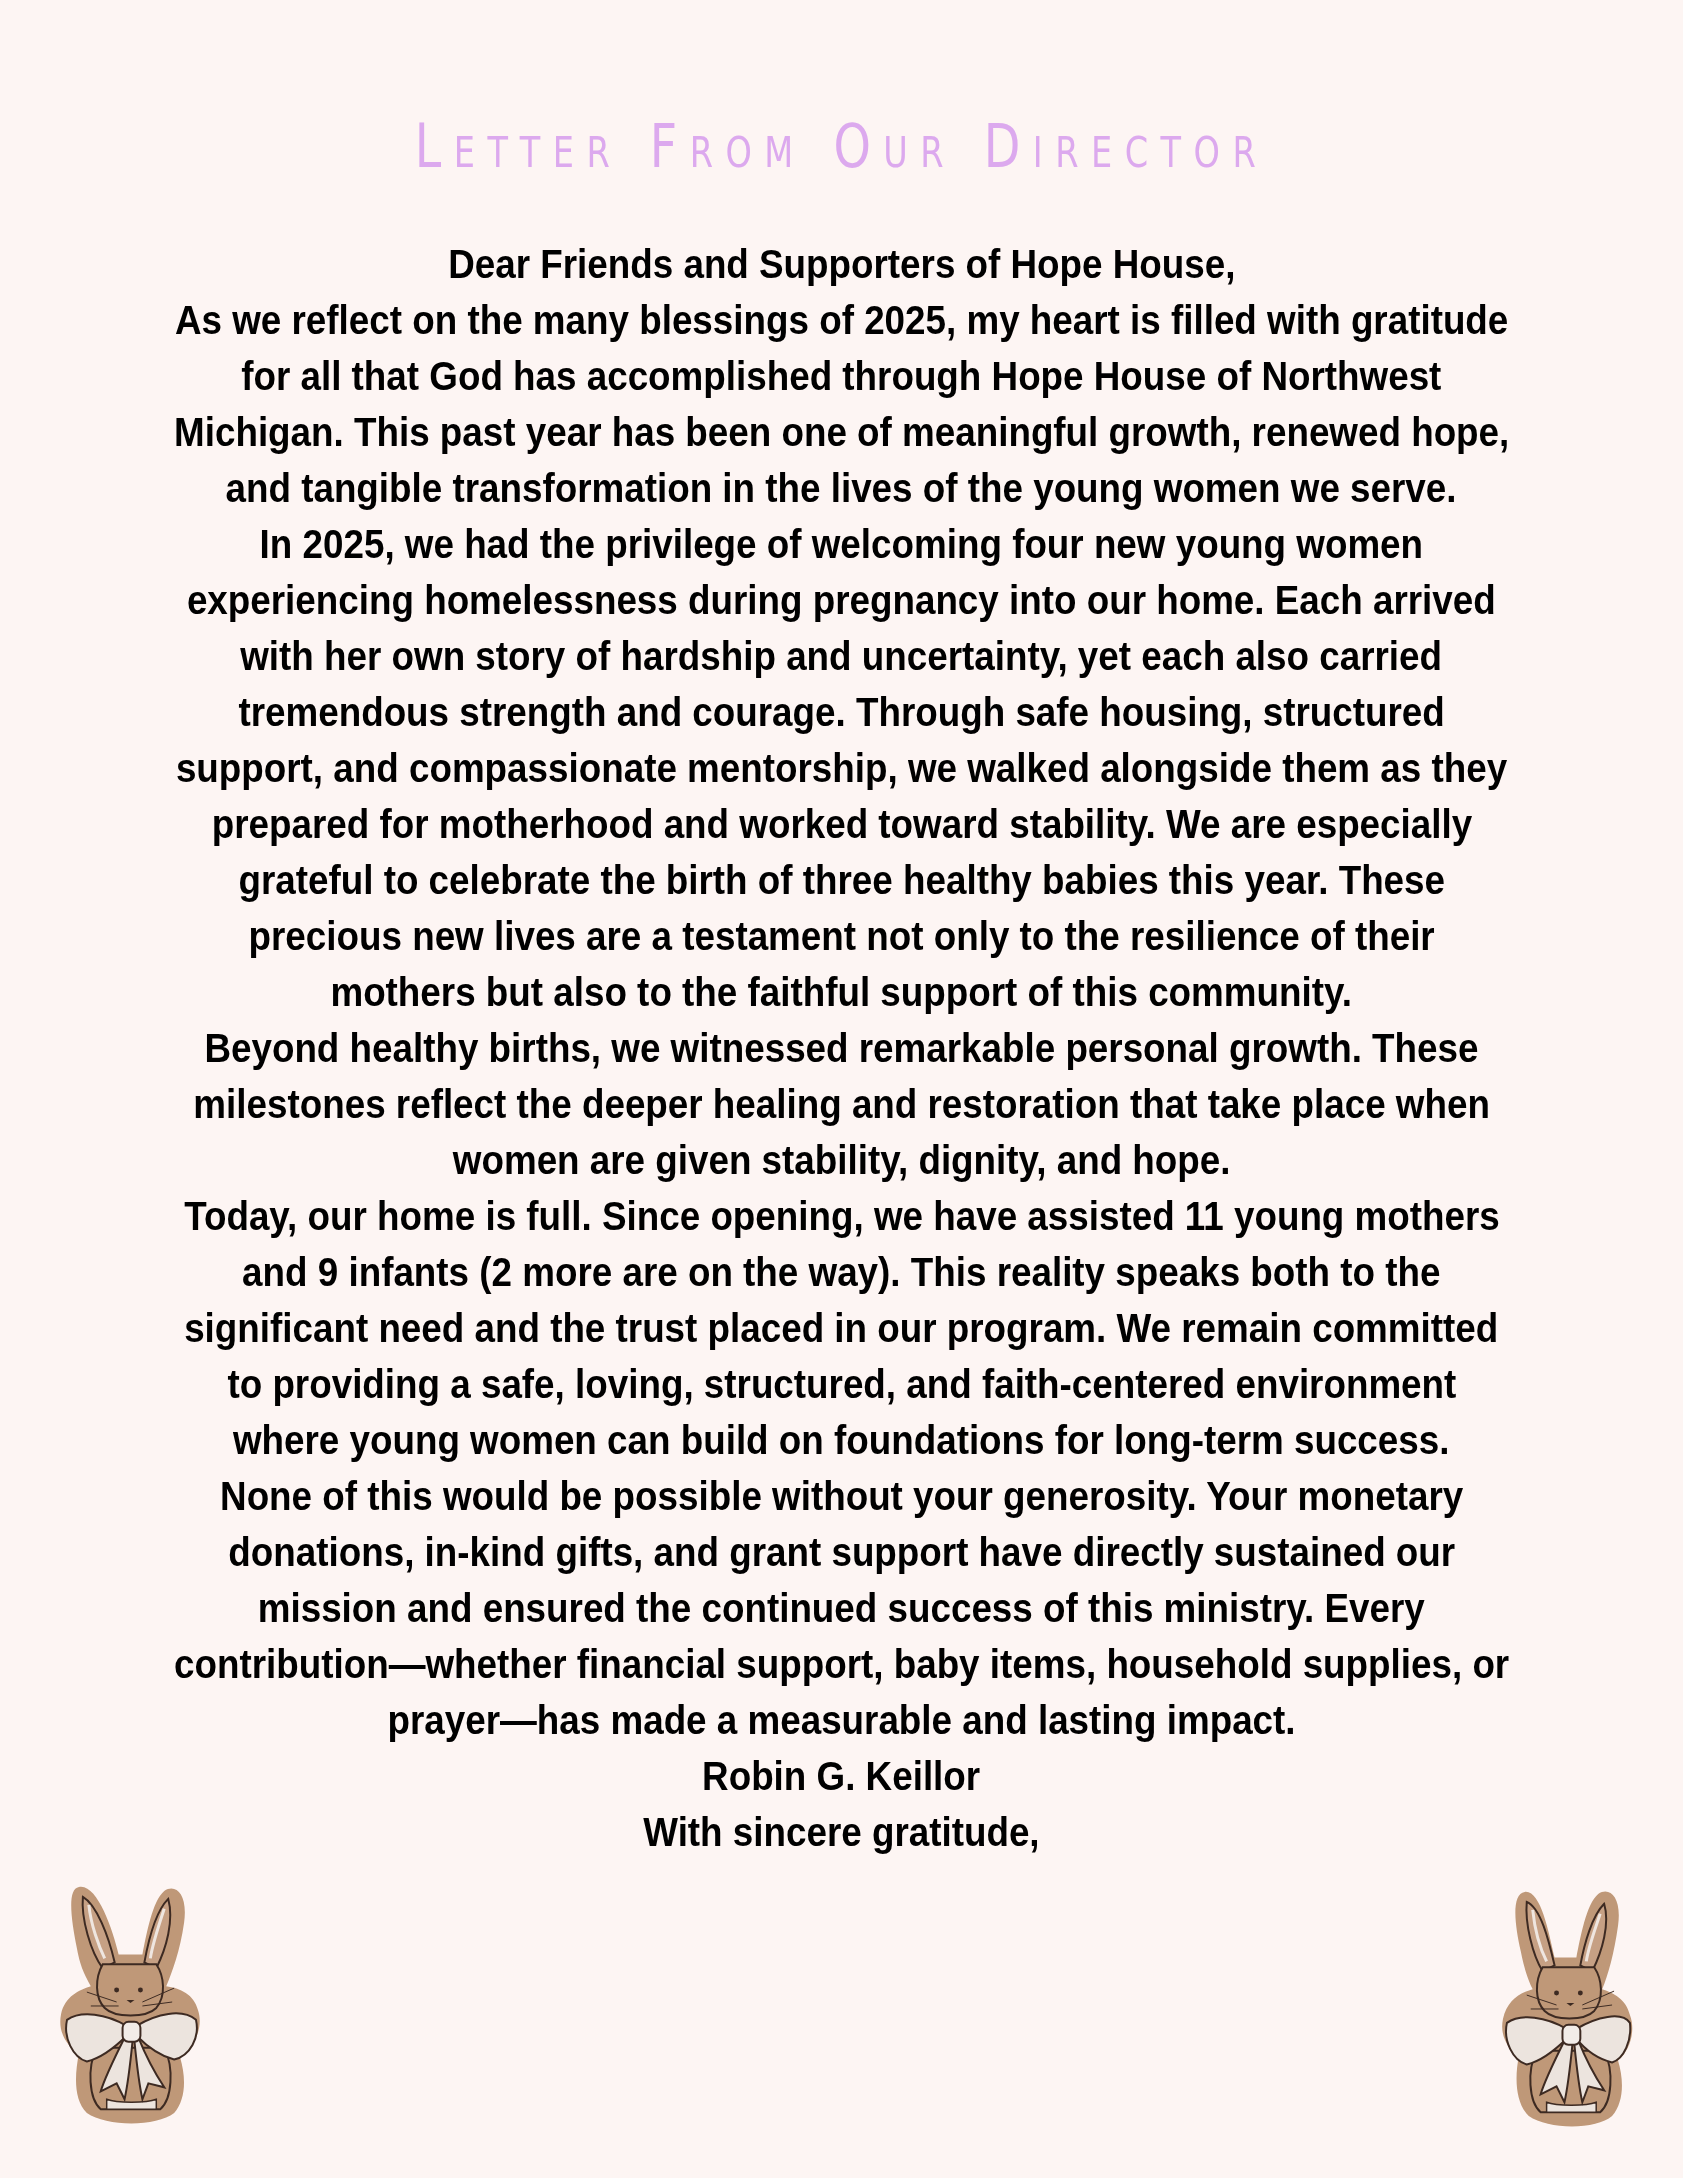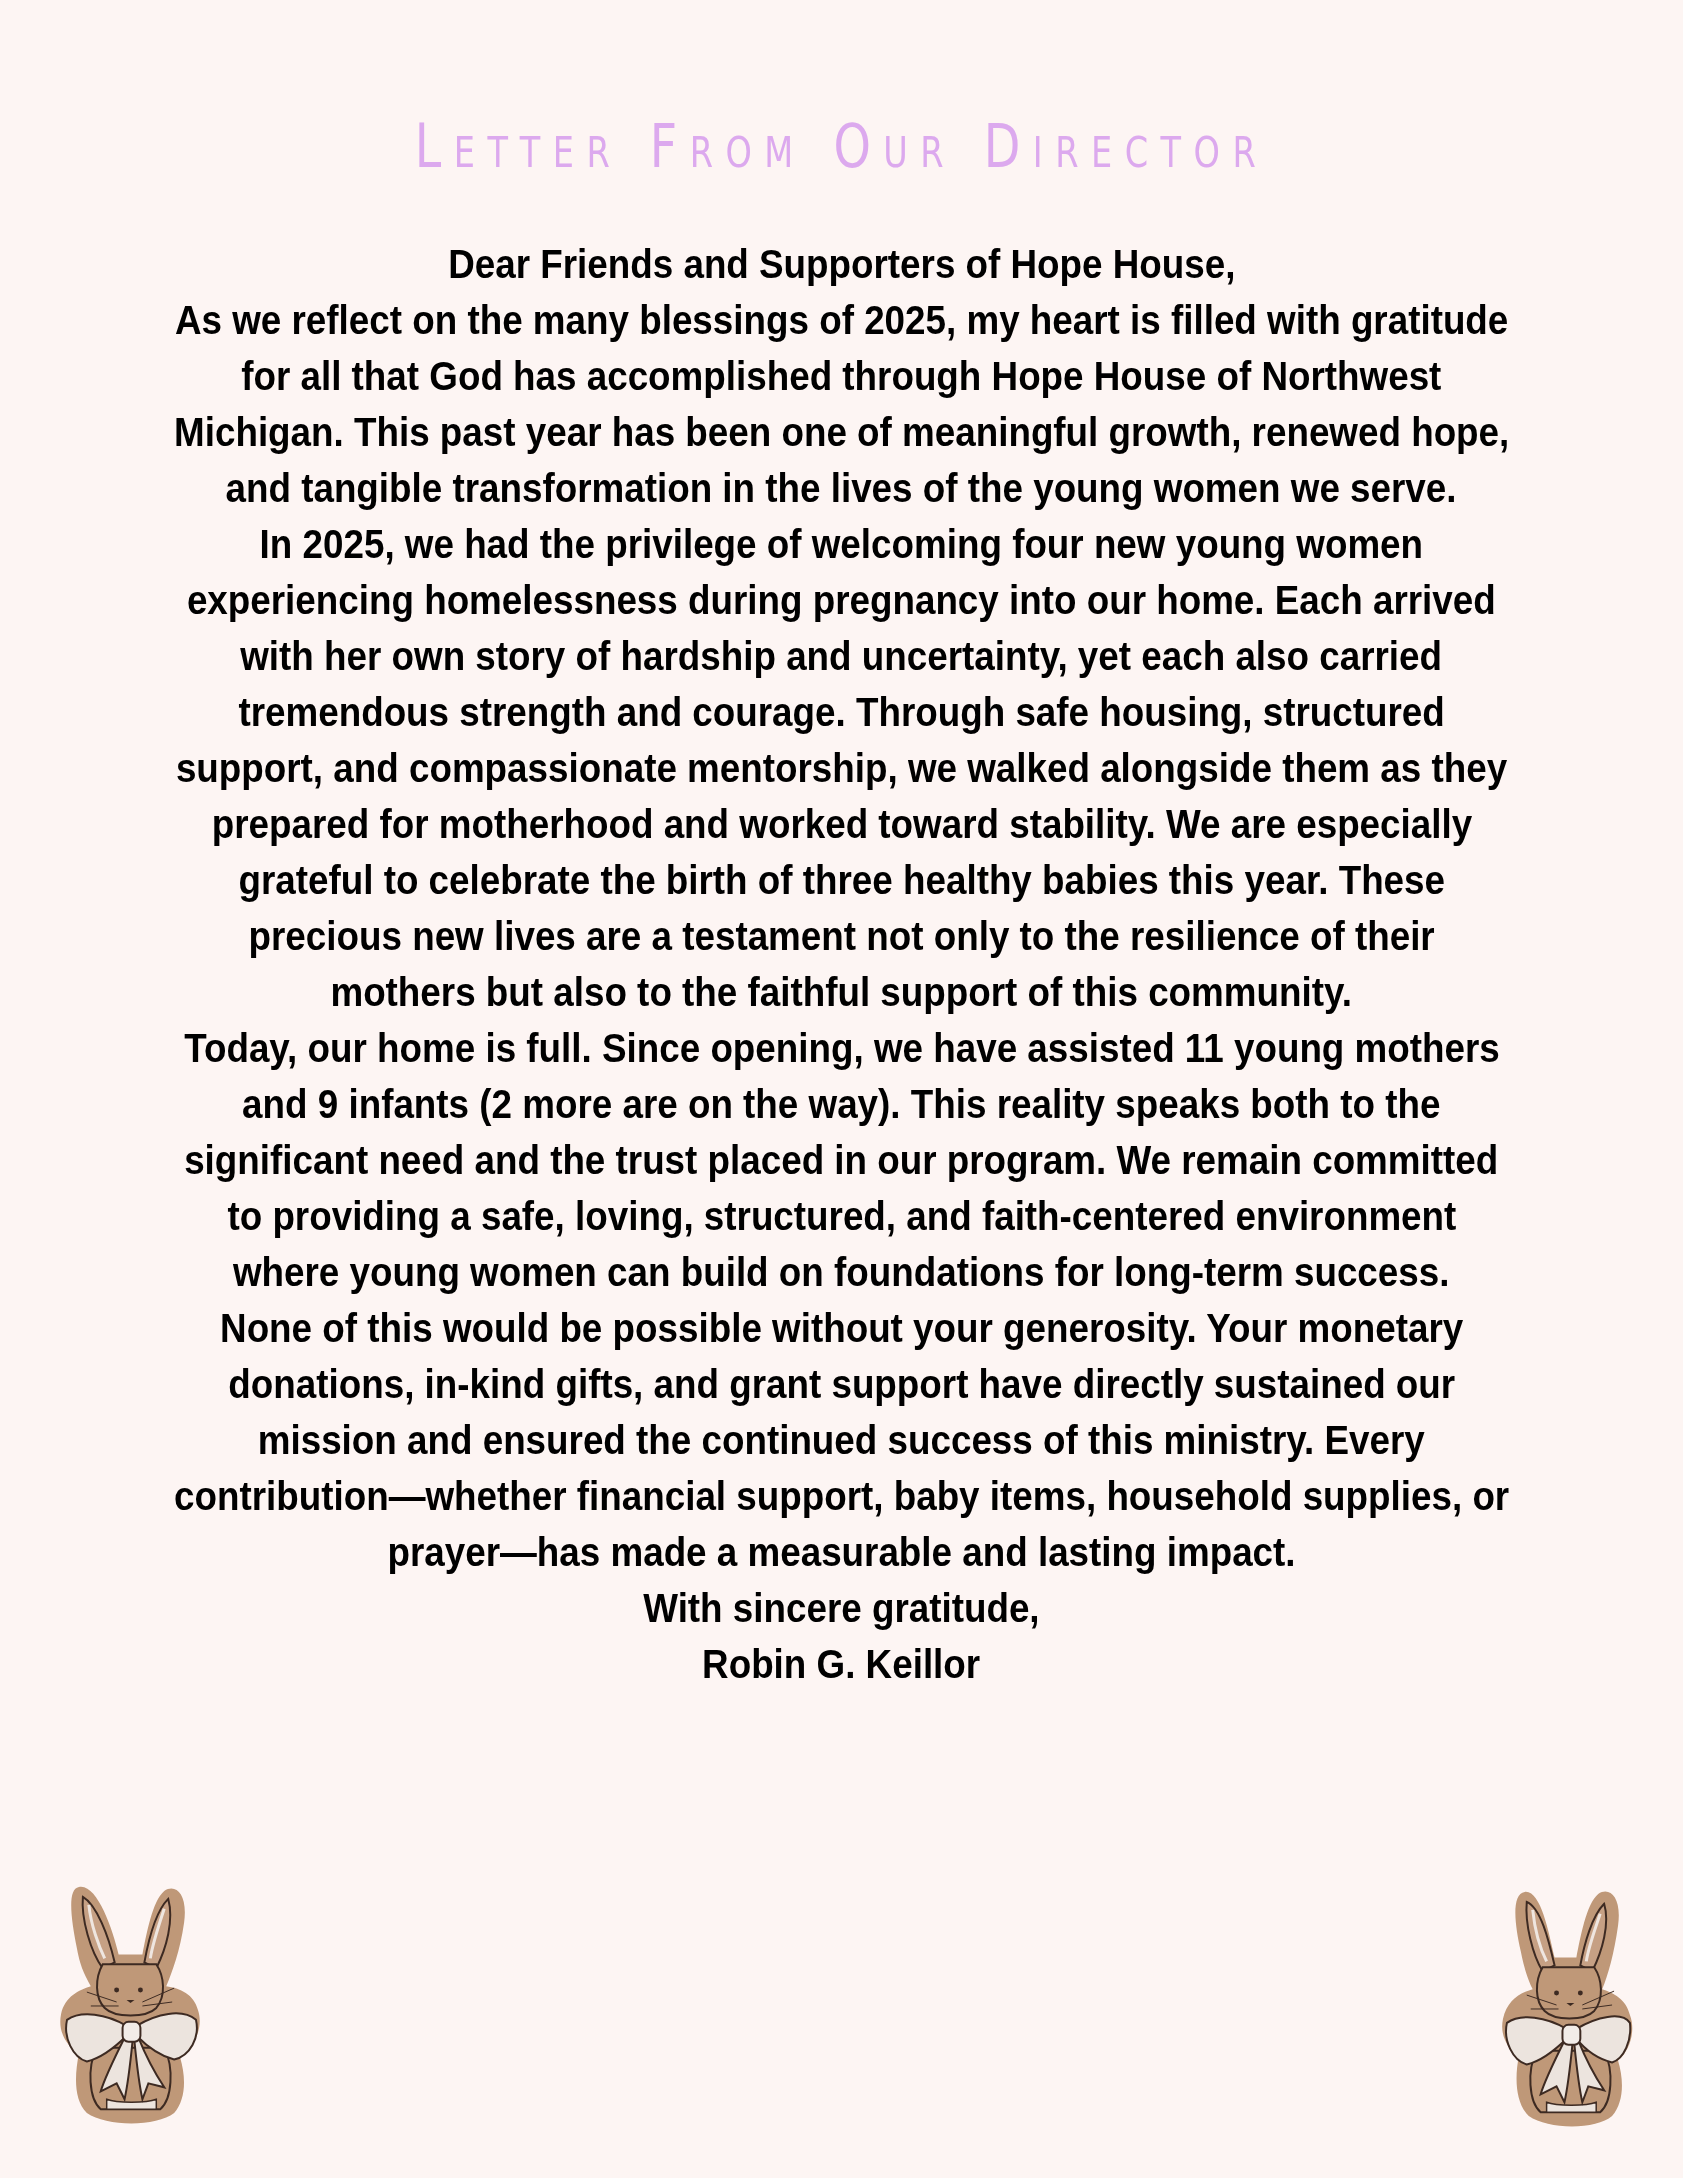--- a/index.html
+++ b/index.html
@@ -58,40 +58,45 @@
     <span class="line squeeze">experiencing homelessness during pregnancy into our home. Each arrived</span>
     <span class="line squeeze">with her own story of hardship and uncertainty, yet each also carried</span>
     <span class="line squeeze">tremendous strength and courage. Through safe housing, structured</span>
     <span class="line squeeze">support, and compassionate mentorship, we walked alongside them as they</span>
     <span class="line squeeze">prepared for motherhood and worked toward stability. We are especially</span>
     <span class="line squeeze">grateful to celebrate the birth of three healthy babies this year. These</span>
     <span class="line squeeze">precious new lives are a testament not only to the resilience of their</span>
     <span class="line squeeze">mothers but also to the faithful support of this community.</span>
   </p>
 
+  <p>
+    <span class="line squeeze">Beyond healthy births, we witnessed remarkable personal growth. These</span>
+    <span class="line squeeze">milestones reflect the deeper healing and restoration that take place when</span>
+    <span class="line squeeze">women are given stability, dignity, and hope.</span>
+  </p>
 
   <p>
     <span class="line squeeze">Today, our home is full. Since opening, we have assisted 11 young mothers</span>
     <span class="line squeeze">and 9 infants (2 more are on the way). This reality speaks both to the</span>
     <span class="line squeeze">significant need and the trust placed in our program. We remain committed</span>
     <span class="line squeeze">to providing a safe, loving, structured, and faith-centered environment</span>
     <span class="line squeeze">where young women can build on foundations for long-term success.</span>
   </p>
 
   <p>
     <span class="line squeeze">None of this would be possible without your generosity. Your monetary</span>
     <span class="line squeeze">donations, in-kind gifts, and grant support have directly sustained our</span>
     <span class="line squeeze">mission and ensured the continued success of this ministry. Every</span>
     <span class="line squeeze">contribution—whether financial support, baby items, household supplies, or</span>
     <span class="line squeeze">prayer—has made a measurable and lasting impact.</span>
   </p>
 
 
+  <p><span class="line squeeze">Robin G. Keillor</span></p>
   <p><span class="line squeeze">With sincere gratitude,</span></p>
-  <p><span class="line squeeze">Robin G. Keillor</span></p>
 </div>
 
 <svg class="bunny left" viewBox="0 0 150 250" xmlns="http://www.w3.org/2000/svg">
   <g>
 
     <path d="M22 8 C10 10 14 40 20 70 C24 92 30 100 34 108 C22 112 8 118 4 136 C0 156 12 170 22 176 C18 196 16 222 30 236 C50 250 100 250 118 236 C130 222 130 200 124 180 C138 170 148 150 142 132 C138 116 124 110 110 108 C116 94 124 72 128 44 C132 16 120 4 108 12 C96 22 90 56 86 76 L62 76 C56 50 40 4 22 8 Z" fill="#bf9878"></path>
 
     <path d="M26 18 C24 40 34 74 46 90 L58 84 C52 58 40 26 26 18 Z" fill="#c6a084" stroke="#3d2a22" stroke-width="2"></path>
     <path d="M112 20 C100 32 92 62 88 84 L100 90 C110 70 118 42 112 20 Z" fill="#c6a084" stroke="#3d2a22" stroke-width="2"></path>
     <path d="M32 26 C34 46 42 68 48 80" stroke="#efe6e0" stroke-width="3" fill="none"></path>

